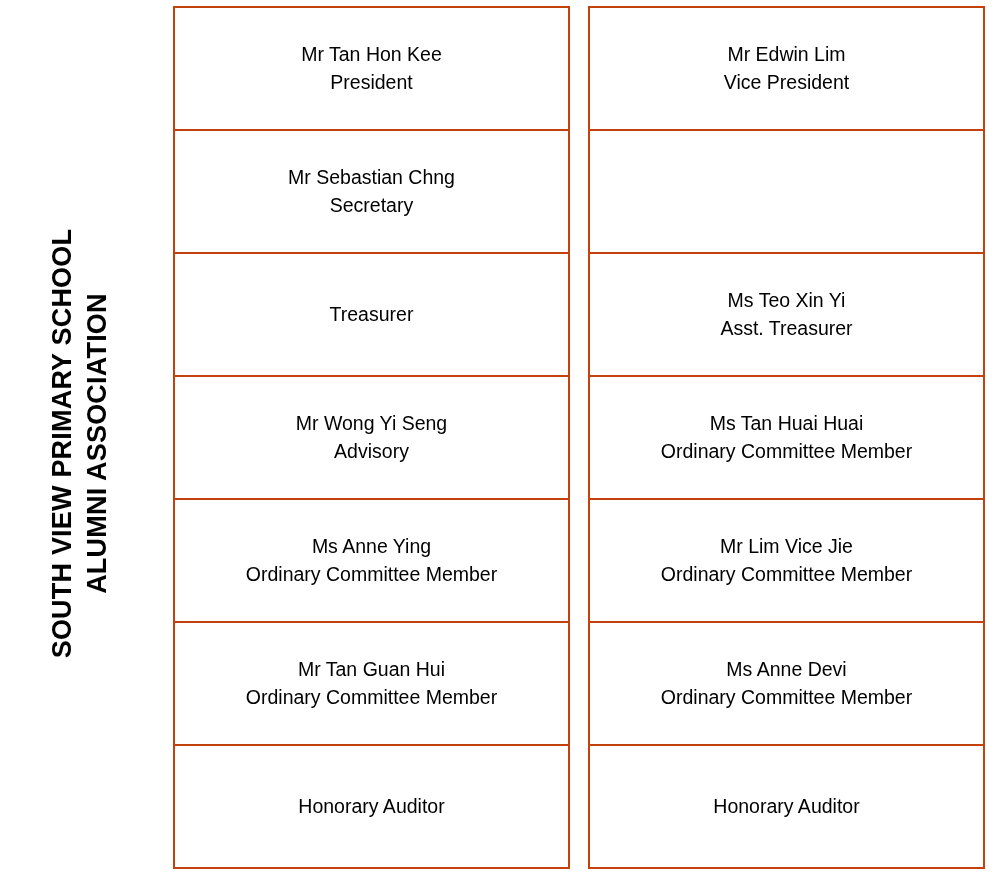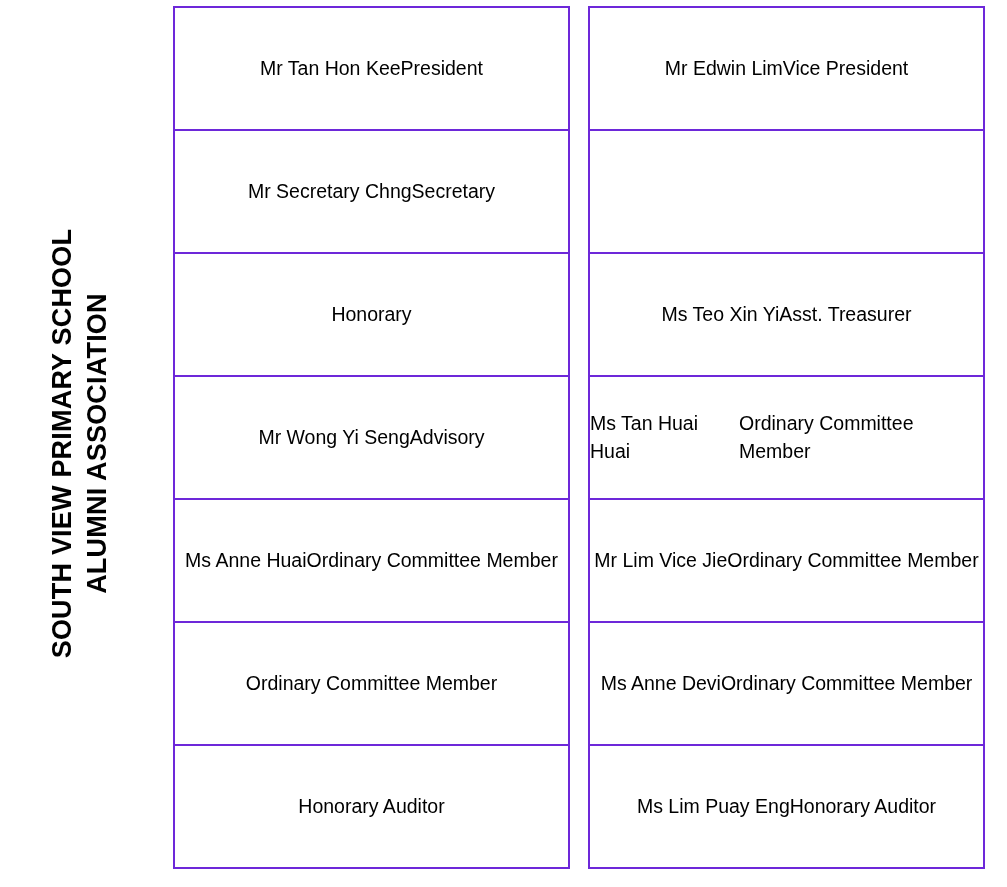--- a/index.html
+++ b/index.html
@@ -49,28 +49,29 @@
     left: 173px;
     top: 6px;
     width: 812px;
     display: flex;
     gap: 18px;
   }
   .col {
     width: 397px;
   }
   .cell {
-    border: 2px solid #6d28d9;
+    border: 2px solid #c2410c;
     box-sizing: border-box;
     height: 125px;
     margin-top: -2px;
     display: flex;
-    flex-direction: row;
+    flex-direction: column;
     align-items: center;
     justify-content: center;
+    text-align: center;
     font-size: 19.5px;
     line-height: 1.42;
   }
   .col .cell:first-child {
     margin-top: 0;
   }
   .cell .name {
     display: block;
   }
   .cell .role {
@@ -90,35 +91,36 @@
   </div>
 
   <div class="columns">
 
     <div class="col">
       <div class="cell">
         <span class="name">Mr Tan Hon Kee</span>
         <span class="role">President</span>
       </div>
       <div class="cell">
-        <span class="name">Mr Secretary Chng</span>
+        <span class="name">Mr Sebastian Chng</span>
         <span class="role">Secretary</span>
       </div>
       <div class="cell">
-        <span class="role">Honorary</span>
+        <span class="role">Treasurer</span>
       </div>
       <div class="cell">
         <span class="name">Mr Wong Yi Seng</span>
         <span class="role">Advisory</span>
       </div>
       <div class="cell">
-        <span class="name">Ms Anne Huai</span>
+        <span class="name">Ms Anne Ying</span>
         <span class="role">Ordinary Committee Member</span>
       </div>
       <div class="cell">
+        <span class="name">Mr Tan Guan Hui</span>
         <span class="role">Ordinary Committee Member</span>
       </div>
       <div class="cell">
         <span class="role">Honorary Auditor</span>
       </div>
     </div>
 
     <div class="col">
       <div class="cell">
         <span class="name">Mr Edwin Lim</span>
@@ -136,19 +138,18 @@
       </div>
       <div class="cell">
         <span class="name">Mr Lim Vice Jie</span>
         <span class="role">Ordinary Committee Member</span>
       </div>
       <div class="cell">
         <span class="name">Ms Anne Devi</span>
         <span class="role">Ordinary Committee Member</span>
       </div>
       <div class="cell">
-        <span class="name">Ms Lim Puay Eng</span>
         <span class="role">Honorary Auditor</span>
       </div>
     </div>
 
   </div>
 </div>
 
 </body></html>

